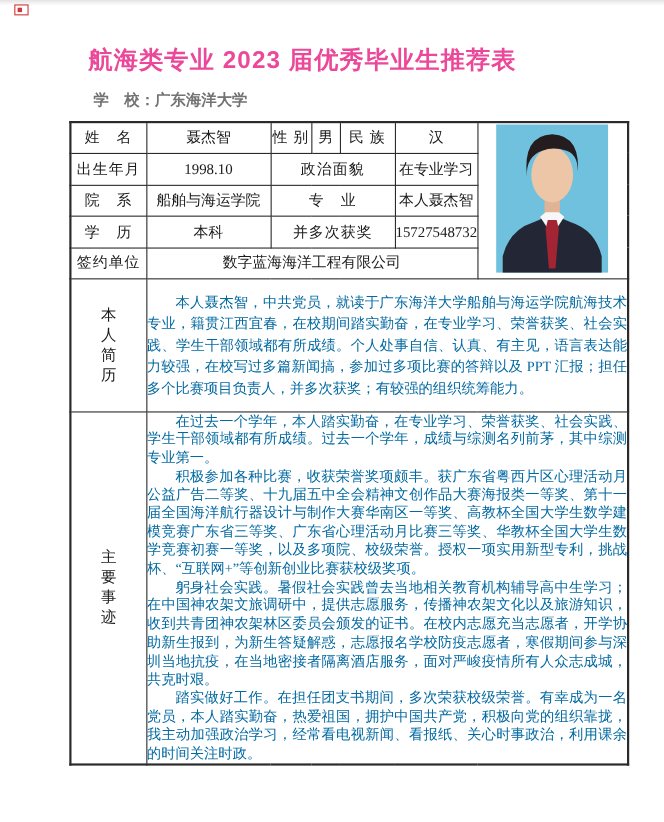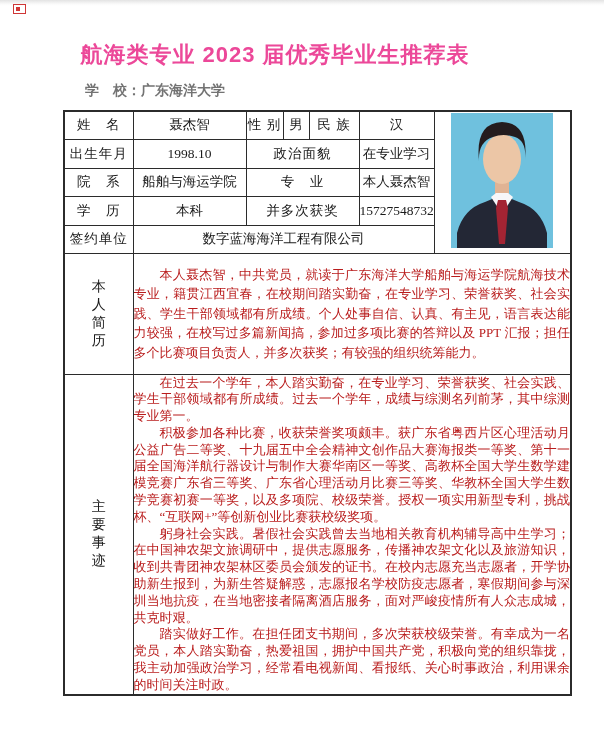--- a/index.html
+++ b/index.html
@@ -50,21 +50,21 @@
   }
   td.vlabel{text-align:center;}
   .vlabel-inner{
     display:flex;flex-direction:column;align-items:center;
     justify-content:space-evenly;height:100%;
   }
   .vlabel-inner span{display:block;font-size:14px;letter-spacing:0;}
   td.text-cell{vertical-align:top;padding:4px 9px 2px 9px;}
   .para{
     margin:0;text-indent:2em;text-align:justify;
-    font-size:13px;color:#b91c1c;
+    font-size:13px;color:#0369a1;
   }
   .resume-cell .para{line-height:19.5px;}
   .deeds-cell .para{line-height:16.8px;}
   tr.r-small{height:28px;}
   tr.r-small2{height:29px;}
   tr.r-resume{height:121px;}
   tr.r-deeds{height:314px;}
 </style>
 </head>
 <body>

